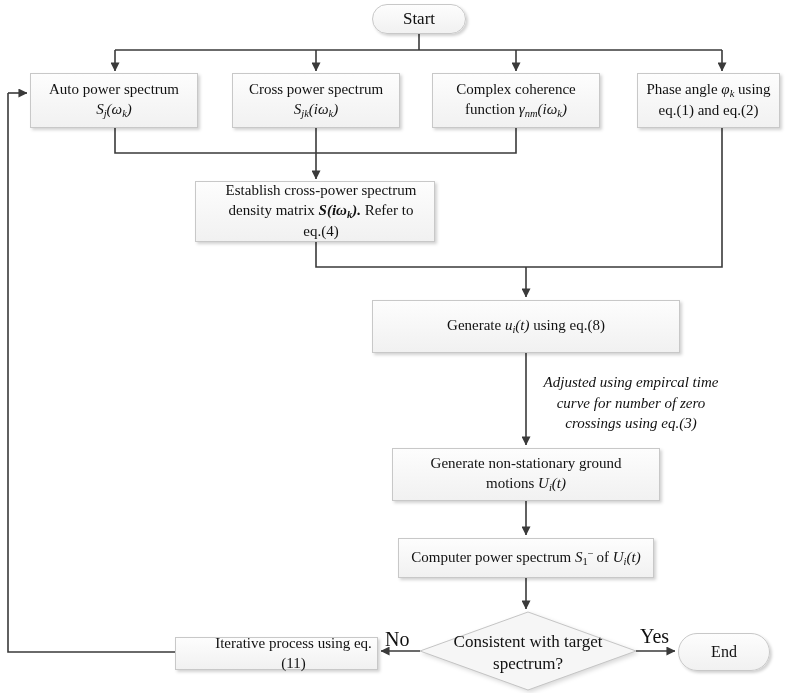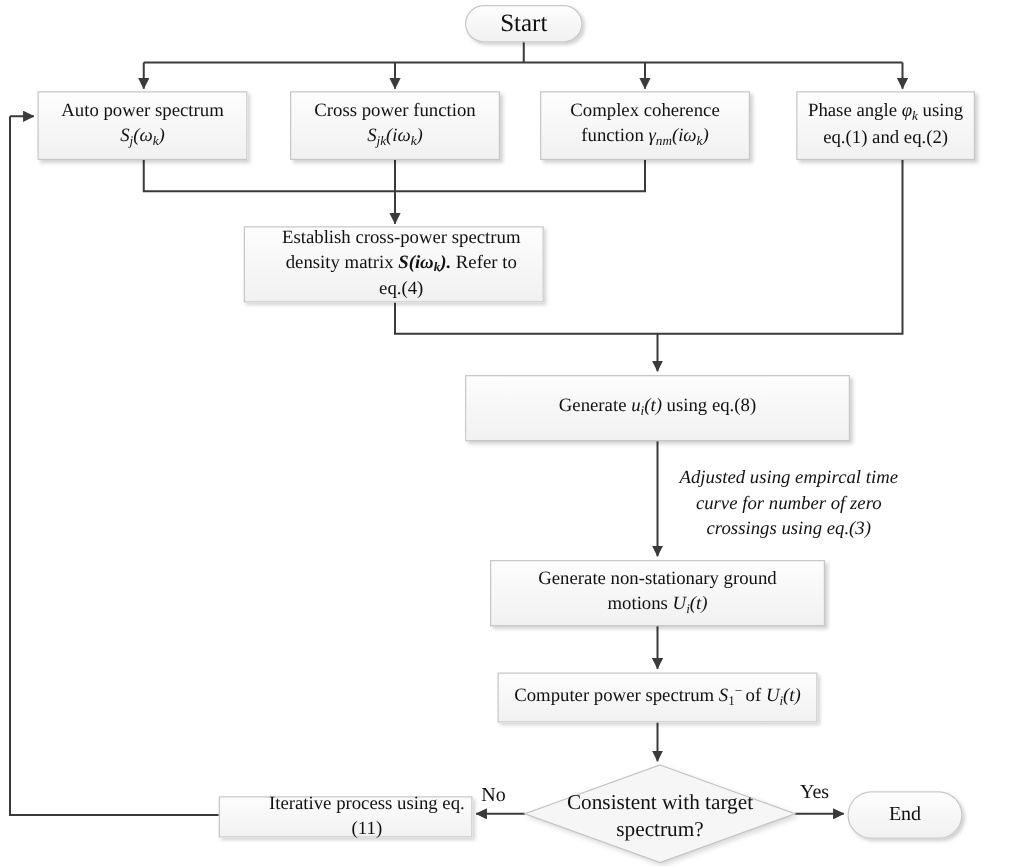--- a/index.html
+++ b/index.html
@@ -7,21 +7,21 @@
           font-family:"Liberation Serif",serif;color:#111;}
   svg.wires{position:absolute;left:0;top:0;width:812px;height:693px;}
   .node{position:absolute;box-sizing:border-box;display:flex;flex-direction:column;
         justify-content:center;align-items:center;text-align:center;
         background:linear-gradient(180deg,#fdfdfd 0%,#f1f1f1 100%);
         border:1px solid #c8c8c8;box-shadow:2px 2px 3px rgba(0,0,0,0.18);
         font-size:15px;line-height:1.32;}
   .stadium{border-radius:17px;}
   .plain{position:absolute;background:transparent;border:none;box-shadow:none;
          text-align:center;font-size:15px;line-height:1.38;font-style:italic;}
-  .lbl{position:absolute;font-size:16px;}
+  .lbl{position:absolute;font-size:20px;}
   .i{font-style:italic;}
   .b{font-weight:bold;}
   .sub{font-size:10.5px;vertical-align:-3px;}
   .sup{font-size:10.5px;vertical-align:5px;letter-spacing:-1px;}
   .diamond-text{position:absolute;left:440px;top:631px;width:176px;text-align:center;
                 font-size:17px;line-height:1.3;}
 </style>
 </head>
 <body>
 
@@ -58,33 +58,33 @@
 
       <path d="M175,652 L8,652 L8,93"></path>
       <path d="M8,93 L27,93" marker-end="url(#ah)"></path>
 
       <path d="M636,651 L675,651" marker-end="url(#ah)"></path>
     </g>
 
     <polygon points="528,612 636,651 528,690 420,651" fill="#f6f6f6" stroke="#c4c4c4" stroke-width="1" style="filter:drop-shadow(2px 2px 2px rgba(0,0,0,0.15));"></polygon>
   </svg>
 
-  <div class="node stadium" style="left:372px;top:4px;width:94px;height:30px;font-size:20px;">
+  <div class="node stadium" style="left:372px;top:4px;width:94px;height:30px;font-size:17px;">
     <span>Start</span>
   </div>
 
   <div class="node" style="left:30px;top:73px;width:168px;height:55px;">
     <div><span>Auto power spectrum</span></div>
     <div>
       <span class="i">S</span><span class="i sub">j</span><span class="i">(ω</span><span class="i sub">k</span><span class="i">)</span>
     </div>
   </div>
 
   <div class="node" style="left:232px;top:73px;width:168px;height:55px;">
-    <div><span>Cross power function</span></div>
+    <div><span>Cross power spectrum</span></div>
     <div>
       <span class="i">S</span><span class="i sub">jk</span><span class="i">(iω</span><span class="i sub">k</span><span class="i">)</span>
     </div>
   </div>
 
   <div class="node" style="left:432px;top:73px;width:168px;height:55px;">
     <div><span>Complex coherence</span></div>
     <div>
       <span>function </span><span class="i">γ</span><span class="i sub">nm</span><span class="i">(iω</span><span class="i sub">k</span><span class="i">)</span>
     </div>

